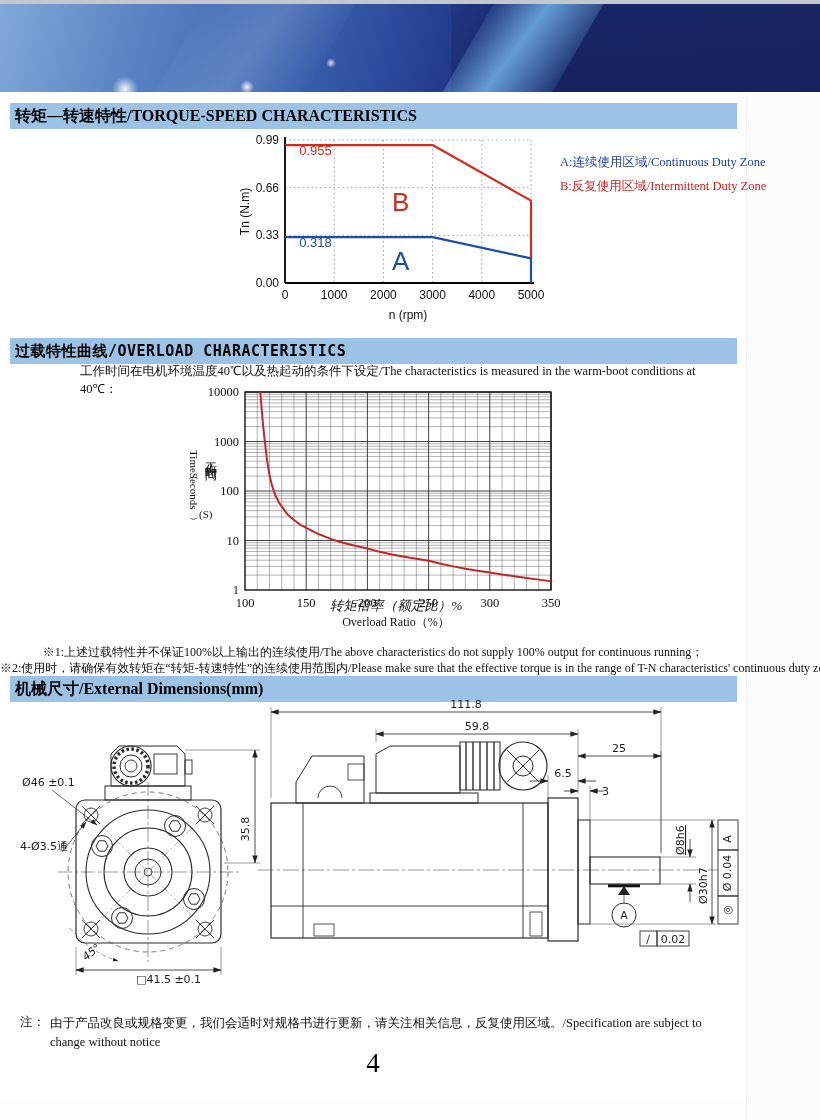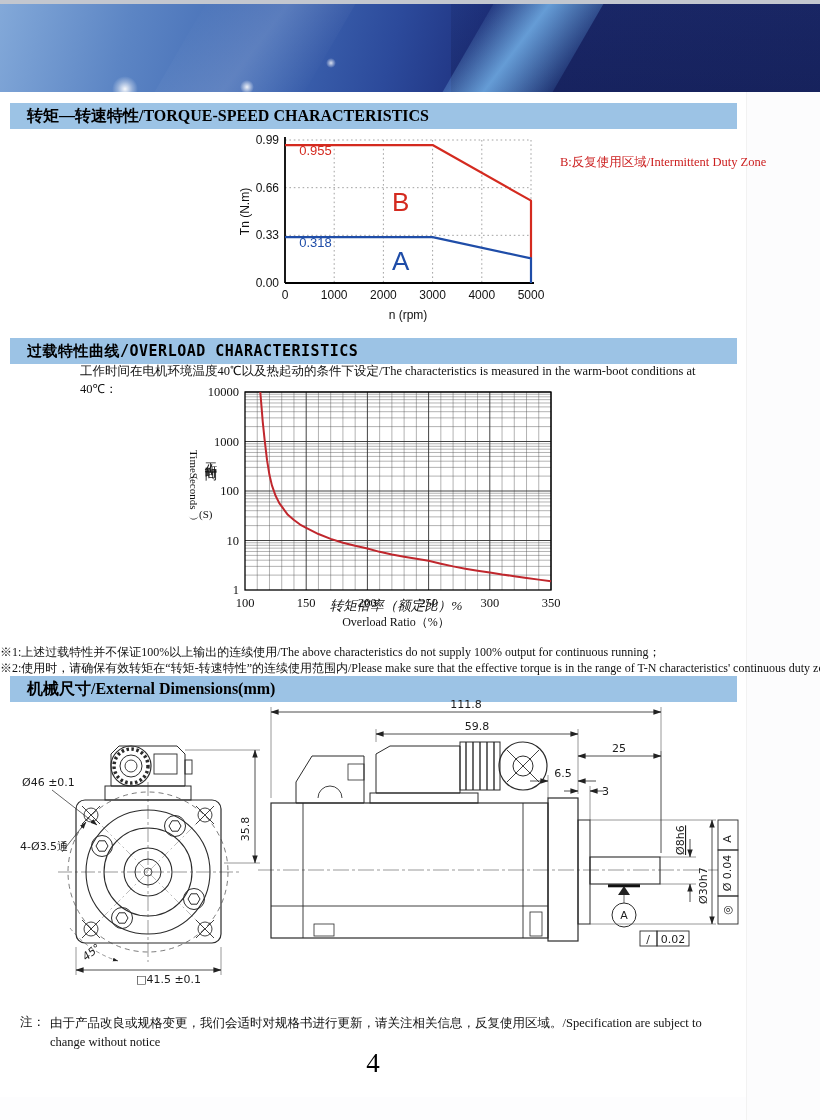--- a/index.html
+++ b/index.html
@@ -21,39 +21,39 @@
     transform:skewX(-30deg);}
   .banner .shade{position:absolute;right:0;top:0;width:45%;height:100%;
     background:linear-gradient(180deg,rgba(10,16,60,0.12),rgba(10,16,60,0.28));}
   .glow{position:absolute;border-radius:50%;}
   .g1{left:112px;top:76px;width:26px;height:26px;background:radial-gradient(circle,rgba(255,255,255,0.95) 0%,rgba(255,255,255,0.35) 40%,rgba(255,255,255,0) 70%);}
   .g2{left:240px;top:80px;width:14px;height:14px;background:radial-gradient(circle,rgba(255,255,255,0.9) 0%,rgba(255,255,255,0) 70%);}
   .g3{left:326px;top:58px;width:10px;height:10px;background:radial-gradient(circle,rgba(255,255,255,0.8) 0%,rgba(255,255,255,0) 70%);}
 
   
   .band-header{position:absolute;left:10px;width:727px;height:26px;background:#9cc3e5;
-    color:#000;font-weight:bold;line-height:26px;padding-left:17px;box-sizing:border-box;white-space:nowrap;}
+    color:#000;font-weight:bold;line-height:26px;padding-left:5px;box-sizing:border-box;white-space:nowrap;}
   .serifhead{font-family:"Liberation Serif", serif;font-size:16px;}
   .monohead{font-family:"DejaVu Sans Mono", monospace;font-size:15px;letter-spacing:0.5px;}
 
   
   .chart{position:absolute;}
   .legend{position:absolute;left:560px;top:150px;font-size:12.5px;line-height:24px;font-family:"Liberation Serif", serif;}
   .legend .la{color:#1f3f9d;}
   .legend .lb{color:#cc2020;}
 
   .subtitle{position:absolute;left:80px;top:363px;width:620px;font-size:12.5px;color:#111;}
   .chart2-xlab{position:absolute;left:246px;width:300px;text-align:center;color:#111;}
   .c2cn{top:597px;font-size:13.5px;font-style:italic;}
   .c2en{top:614px;font-size:12px;}
   .c2ylab-en{position:absolute;left:186px;top:450px;height:86px;writing-mode:vertical-rl;font-size:11px;color:#111;}
   .c2ylab-cn{position:absolute;left:202px;top:452px;height:72px;writing-mode:vertical-rl;text-orientation:upright;font-size:12.5px;letter-spacing:2px;color:#111;}
   .c2ylab-u{position:absolute;left:199px;top:508px;font-size:11px;color:#111;}
 
-  .notes{position:absolute;left:0;width:746px;font-size:12px;color:#111;white-space:nowrap;}
+  .notes{position:absolute;left:0;width:746px;text-align:center;font-size:12px;color:#111;white-space:nowrap;}
   .n1{top:644px;}
   .n2{top:660px;}
 
   
   .drawing{position:absolute;left:18px;top:698px;}
   .drawing text{font-family:"DejaVu Sans", sans-serif;font-size:11px;fill:#1c1c1c;}
 
   
   .footnote{position:absolute;left:20px;top:1014px;width:712px;font-size:12.5px;color:#111;display:flex;}
   .footnote .pre{flex:0 0 30px;font-weight:normal;}
@@ -104,20 +104,21 @@
       <text x="171" y="188" font-family="&quot;Liberation Sans&quot;, sans-serif" font-size="12" fill="#111" text-anchor="middle">n (rpm)</text>
       <text transform="translate(12,80.5) rotate(-90)" text-anchor="middle" font-family="&quot;Liberation Sans&quot;, sans-serif" font-size="12" fill="#111">Tn (N.m)</text>
       <polyline points="48,14.055555555555543 195.6,14.055555555555543 294,69.66666666666667 294,127.44444444444444" fill="none" stroke="#d42a1f" stroke-width="2.2" stroke-linejoin="round"></polyline>
       <polyline points="48,106.06666666666666 195.6,106.06666666666666 294,127.44444444444444 294,152" fill="none" stroke="#1f4da8" stroke-width="2.2" stroke-linejoin="round"></polyline>
       <text x="78.504" y="24.16666666666667" fill="#d42a1f" font-size="13" font-family="&quot;Liberation Sans&quot;, sans-serif" text-anchor="middle">0.955</text>
       <text x="78.504" y="115.6" fill="#1f4da8" font-size="13" font-family="&quot;Liberation Sans&quot;, sans-serif" text-anchor="middle">0.318</text>
       <text x="163.62" y="79.77777777777777" fill="#d42a1f" font-size="26" font-family="&quot;Liberation Sans&quot;, sans-serif" text-anchor="middle">B</text>
       <text x="163.62" y="139" fill="#1f4da8" font-size="26" font-family="&quot;Liberation Sans&quot;, sans-serif" text-anchor="middle">A</text>
     </svg></div>
 <div class="legend">
+  <div class="la">A:连续使用区域/Continuous Duty Zone</div>
   <div class="lb">B:反复使用区域/Intermittent Duty Zone</div>
 </div>
 
 <div class="band-header monohead" style="top:338px;">过载特性曲线/OVERLOAD CHARACTERISTICS</div>
 <div class="subtitle">工作时间在电机环境温度40℃以及热起动的条件下设定/The characteristics is measured in the warm-boot conditions at 40℃：</div>
 
 <div id="ol-chart" class="chart" style="left:183px;top:383px;"><svg width="378" height="230">
       <line x1="74.24" y1="9" x2="74.24" y2="207" stroke="#555" stroke-width="0.45"></line>
       <line x1="86.48" y1="9" x2="86.48" y2="207" stroke="#555" stroke-width="0.45"></line>
       <line x1="98.72" y1="9" x2="98.72" y2="207" stroke="#555" stroke-width="0.45"></line>

